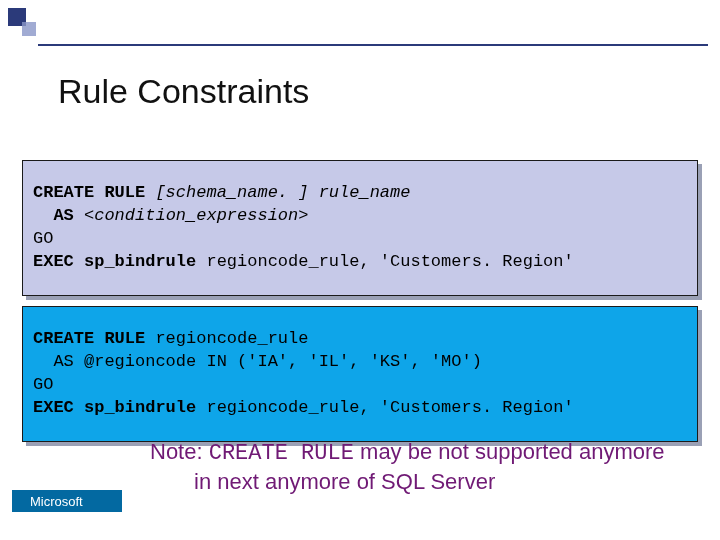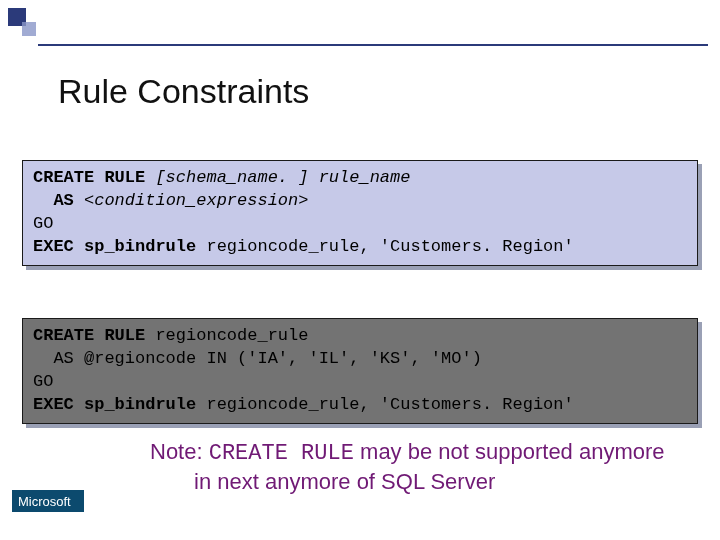--- a/index.html
+++ b/index.html
@@ -11,40 +11,40 @@
   .corner-deco .sq2 { position: absolute; top: 14px; left: 14px; width: 14px; height: 14px; background: #8a96c8; opacity: 0.8; }
 
   .top-rule { position: absolute; top: 44px; left: 38px; right: 12px; height: 2px; background: #2b3a7a; }
 
   .title { position: absolute; top: 72px; left: 44px; font-size: 34px; color: #111; font-weight: 400; margin-left: 14px; }
 
   .codebox {
     position: absolute; left: 22px; right: 22px;
     border: 1px solid #1a1a1a;
     box-shadow: 4px 4px 0 #9aa0b5;
-    padding: 6px 10px;
+    padding: 21px 10px;
     font-family: "Courier New", Courier, monospace;
     font-size: 17px;
     line-height: 1.35;
     white-space: pre;
   }
   .codebox.purple { background: #c6c9e8; top: 160px; }
-  .codebox.white  { background: #737373; top: 318px; }
+  .codebox.white  { background: #0ea5e9; top: 306px; }
 
   .kw  { font-weight: bold; }
   .it  { font-style: italic; }
 
   .note {
     position: absolute; left: 150px; right: 20px; top: 438px;
     font-size: 22px; color: #701a75; line-height: 1.25;
   }
   .ms-bar {
-    position: absolute; left: 12px; bottom: 28px; width: 72px; height: 22px;
-    background: #0c4a6e; color: #fff; font-size: 13px;
-    display: flex; align-items: center; padding-left: 6px;
+    position: absolute; left: 12px; bottom: 28px; width: 110px; height: 22px;
+    background: #0369a1; color: #fff; font-size: 13px;
+    display: flex; align-items: center; padding-left: 18px;
     font-family: Arial, sans-serif;
   }
 </style>
 </head>
 <body>
 
 <div class="slide">
 
   <div class="corner-deco">
     <div class="sq1"></div>

